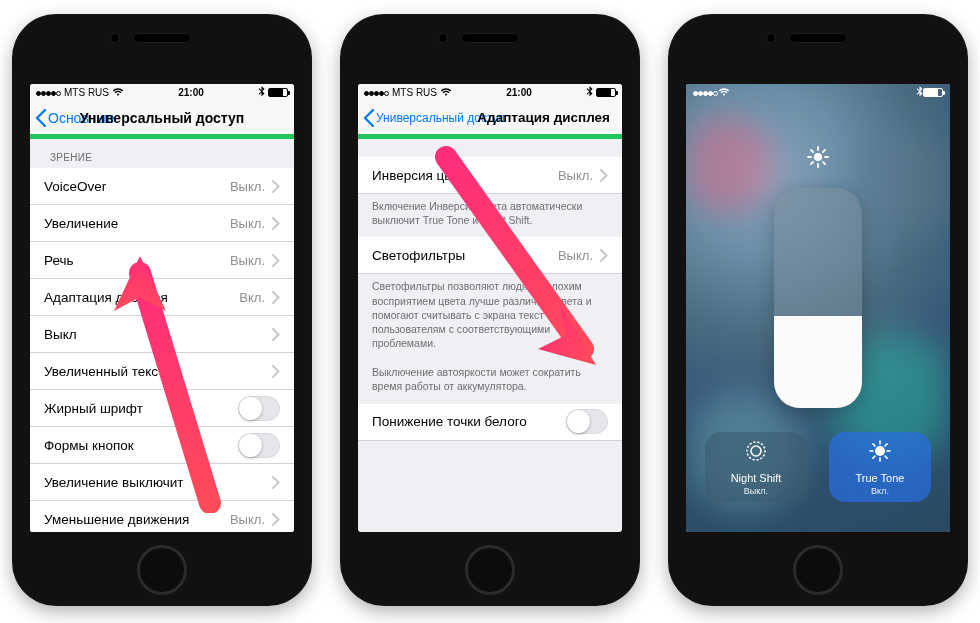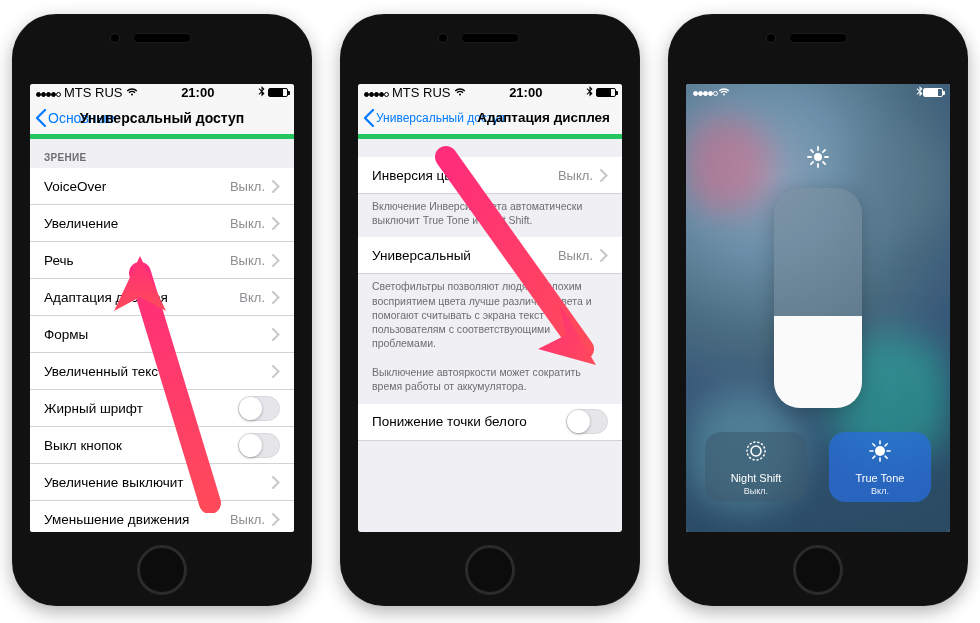--- a/index.html
+++ b/index.html
@@ -3,37 +3,37 @@
 <meta charset="utf-8">
 <style>
   * { margin:0; padding:0; box-sizing:border-box; font-family:-apple-system,Helvetica,Arial,sans-serif; -webkit-font-smoothing:antialiased; }
   body { background:#fff; width:980px; height:623px; overflow:hidden; }
   .stage { display:flex; gap:28px; padding:14px 12px; }
   .phone { width:300px; height:592px; background:#111; border-radius:44px; position:relative; box-shadow:0 6px 18px rgba(0,0,0,.3), inset 0 0 3px rgba(255,255,255,.05); }
   .phone::before { content:""; position:absolute; top:20px; left:50%; transform:translateX(-50%); width:56px; height:8px; background:#000; border-radius:5px; box-shadow:0 0 0 1px #1a1a1a; }
   .cam { position:absolute; top:19px; left:50%; margin-left:-52px; width:10px; height:10px; border-radius:50%; background:#000; border:1px solid #222; }
   .home { position:absolute; bottom:11px; left:50%; transform:translateX(-50%); width:50px; height:50px; border-radius:50%; border:3px solid #2b2b2b; background:#0c0c0c; }
   .screen { position:absolute; top:70px; left:18px; right:18px; bottom:74px; background:#efeff4; border-radius:3px; overflow:hidden; }
-  .statusbar { height:17px; background:#f7f7f8; display:flex; align-items:center; justify-content:space-between; padding:0 6px; font-size:13px; color:#000; }
+  .statusbar { height:17px; background:#f7f7f8; display:flex; align-items:center; justify-content:space-between; padding:0 6px; font-size:10px; color:#000; }
   .sb-left,.sb-right { display:flex; align-items:center; gap:3px; }
   .sb-center { font-weight:600; }
   .signal span { display:inline-block; width:5px; height:5px; border-radius:50%; border:1px solid #000; margin-right:0; }
   .signal span.f { background:#000; }
   .wifi { font-size:10px; }
   .batt { width:20px; height:9px; border:1px solid #000; border-radius:2px; position:relative; }
   .batt::after { content:""; position:absolute; right:-3px; top:2px; width:2px; height:4px; background:#000; border-radius:0 1px 1px 0; }
   .batt i { display:block; height:100%; width:78%; background:#000; }
   .navbar { height:38px; background:#f7f7f8; border-bottom:5px solid #22c55e; display:flex; align-items:center; position:relative; }
   .back { color:#007aff; font-size:14px; display:flex; align-items:center; padding-left:5px; cursor:pointer; }
   .back svg { margin-right:2px; }
   .navtitle { position:absolute; left:50%; transform:translateX(-50%); font-size:14px; font-weight:600; color:#000; white-space:nowrap; }
   .navtitle.sm { font-size:13.5px; }
   .back.sm { font-size:12px; }
   .list { background:#efeff4; }
-  .grouphdr { font-size:10px; color:#6d6d72; padding:13px 14px 5px; text-transform:uppercase; letter-spacing:.3px;font-weight:bold; }
+  .grouphdr { font-size:10px; color:#6d6d72; padding:13px 20px 5px; text-transform:uppercase; letter-spacing:.3px; }
   .row { background:#fff; min-height:37px; display:flex; align-items:center; padding:0 14px; border-bottom:.5px solid #d3d3d6; position:relative; font-size:13.5px; color:#000; }
   .row:first-of-type { border-top:.5px solid #d3d3d6; }
   .row .val { margin-left:auto; color:#8e8e93; font-size:13px; }
   .row .chev { margin-left:7px; }
   .chev svg { display:block; }
   .toggle { margin-left:auto; width:42px; height:25px; border-radius:13px; background:#e5e5ea; position:relative; border:1px solid #d9d9dc; }
   .toggle.on { background:#4cd964; border-color:#4cd964; }
   .toggle .knob { position:absolute; width:23px; height:23px; background:#fff; border-radius:50%; top:0; left:0; box-shadow:0 1px 3px rgba(0,0,0,.3); }
   .toggle.on .knob { left:auto; right:0; }
   .footer { font-size:10.5px; color:#6d6d72; padding:5px 14px 10px; line-height:1.35; }
@@ -131,21 +131,21 @@
       <div class="row">
             <span>Адаптация дисплея</span>
             <span class="val">Вкл.</span>
             <span class="chev">
               <svg width="8" height="13" viewBox="0 0 8 13">
                 <path d="M1 1l5.5 5.5L1 12" stroke="#c7c7cc" stroke-width="2" fill="none" stroke-linecap="round"></path>
               </svg>
             </span>
           </div>
       <div class="row">
-            <span>Формы</span>
+            <span>Выкл</span>
             <span class="chev" style="margin-left:auto">
               <svg width="8" height="13" viewBox="0 0 8 13">
                 <path d="M1 1l5.5 5.5L1 12" stroke="#c7c7cc" stroke-width="2" fill="none" stroke-linecap="round"></path>
               </svg>
             </span>
           </div>
       <div class="row">
             <span>Увеличенный текст</span>
             <span class="chev" style="margin-left:auto">
               <svg width="8" height="13" viewBox="0 0 8 13">
@@ -153,21 +153,21 @@
               </svg>
             </span>
           </div>
       <div class="row">
             <span>Жирный шрифт</span>
             <span class="toggle">
               <span class="knob"></span>
             </span>
           </div>
       <div class="row">
-            <span>Выкл кнопок</span>
+            <span>Формы кнопок</span>
             <span class="toggle">
               <span class="knob"></span>
             </span>
           </div>
       <div class="row">
             <span>Увеличение выключит</span>
             <span class="chev" style="margin-left:auto">
               <svg width="8" height="13" viewBox="0 0 8 13">
                 <path d="M1 1l5.5 5.5L1 12" stroke="#c7c7cc" stroke-width="2" fill="none" stroke-linecap="round"></path>
               </svg>
@@ -235,21 +235,21 @@
             <span class="val">Выкл.</span>
             <span class="chev">
               <svg width="8" height="13" viewBox="0 0 8 13">
                 <path d="M1 1l5.5 5.5L1 12" stroke="#c7c7cc" stroke-width="2" fill="none" stroke-linecap="round"></path>
               </svg>
             </span>
           </div>
       <div class="footer">Включение Инверсии цвета автоматически выключит True Tone и Night Shift.</div>
 
       <div class="row">
-            <span>Универсальный</span>
+            <span>Светофильтры</span>
             <span class="val">Выкл.</span>
             <span class="chev">
               <svg width="8" height="13" viewBox="0 0 8 13">
                 <path d="M1 1l5.5 5.5L1 12" stroke="#c7c7cc" stroke-width="2" fill="none" stroke-linecap="round"></path>
               </svg>
             </span>
           </div>
       <div class="footer">Светофильтры позволяют людям с плохим восприятием цвета лучше различать цвета и помогают считывать с экрана текст пользователям с соответствующими проблемами.</div>
 
       <div class="footer">Выключение автояркости может сократить время работы от аккумулятора.</div>

